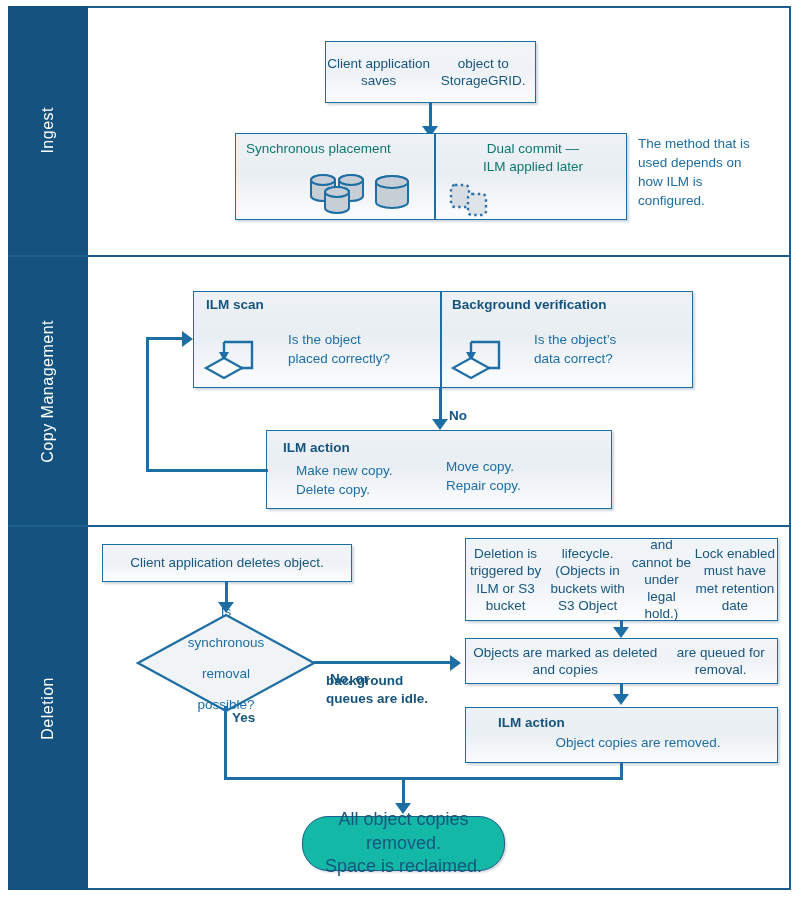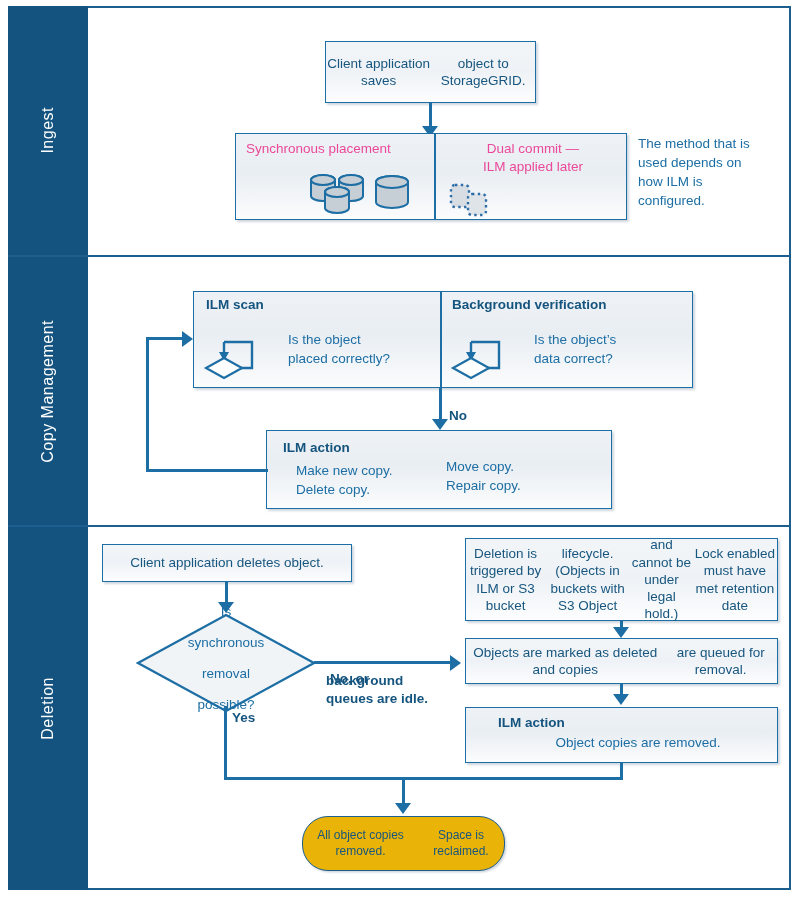--- a/index.html
+++ b/index.html
@@ -42,30 +42,30 @@
   .head-d{border-left:8px solid transparent;border-right:8px solid transparent;border-top:11px solid #1c6ea4;}
   .head-r{border-top:8px solid transparent;border-bottom:8px solid transparent;border-left:11px solid #1c6ea4;}
 
   
   .diamond{position:absolute;}
   .diamond .dtext{position:absolute;inset:0;display:flex;flex-direction:column;
        align-items:center;justify-content:flex-end;color:#1c6ea4;font-size:13.5px;line-height:1.26;text-align:center;gap:14px;}
 
   
   .term{position:absolute;box-sizing:border-box;border:1.8px solid #1c5f8e;border-radius:26px;
-        background:#eab308;color:#17567f;font-size:12px;line-height:1.3;text-align:center;
-        display:flex;flex-direction:row;align-items:center;justify-content:center;
+        background:#14b8a6;color:#17567f;font-size:18px;line-height:1.3;text-align:center;
+        display:flex;flex-direction:column;align-items:center;justify-content:center;
         box-shadow:1.5px 1.5px 2px rgba(120,140,160,.35);}
 
   
   .vsplit{position:absolute;width:1.6px;background:#1c6ea4;}
 
   .cell{position:absolute;box-sizing:border-box;display:flex;flex-direction:column;}
   .cell .hd{font-weight:bold;color:#15547e;font-size:13.5px;}
-  .cell .bd{color:#ec4899;font-size:13.5px;line-height:1.3;}
+  .cell .bd{color:#0f766e;font-size:13.5px;line-height:1.3;}
 
   .icon-abs{position:absolute;}
 </style>
 </head>
 <body>
 
 <div id="canvas">
 
   <div class="frame"></div>
 

